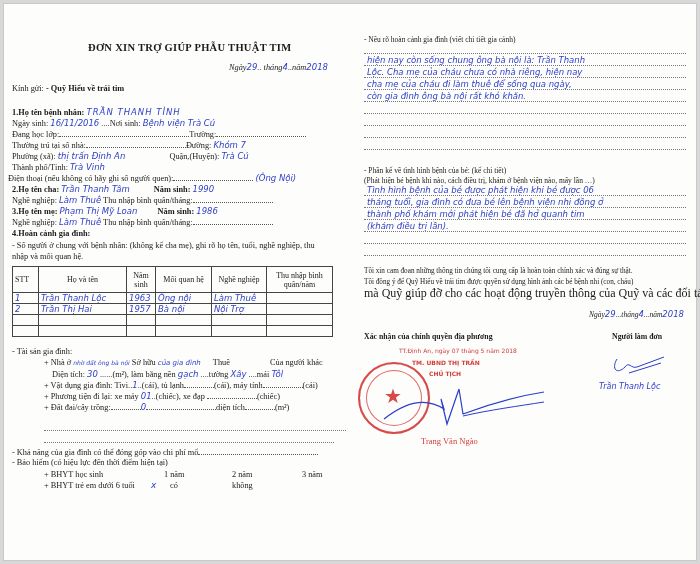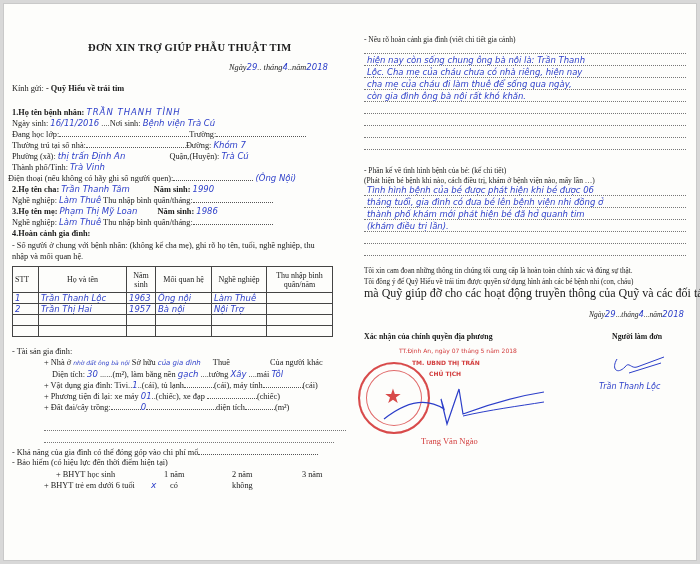--- a/index.html
+++ b/index.html
@@ -186,21 +186,21 @@
     <div class="abs t" style="left:40px;top:398px;">
       <span>+ Đất đai/cây trồng:</span><span class="dots" style="width:30px;"></span><span class="hw">0</span><span class="dots" style="width:70px;"></span><span>diện tích</span><span class="dots" style="width:30px;"></span><span>(m²)</span>
     </div>
     <div class="dotline" style="left:40px;top:426px;right:3px;"></div>
     <div class="dotline" style="left:40px;top:438px;right:15px;"></div>
 
     <div class="abs t" style="left:8px;top:443px;">
       <span>- Khả năng của gia đình có thể đóng góp vào chi phí mổ</span><span class="dots" style="width:120px;"></span>
     </div>
     <div class="abs t" style="left:8px;top:454px;">- Bảo hiểm (có hiệu lực đến thời điểm hiện tại)</div>
-    <div class="abs t" style="left:52px;top:466px;text-align:right;">
+    <div class="abs t" style="left:40px;top:466px;text-align:right;">
       <span>+ BHYT học sinh</span>
     </div>
     <div class="abs t" style="left:160px;top:466px;">1 năm</div>
     <div class="abs t" style="left:228px;top:466px;">2 năm</div>
     <div class="abs t" style="left:298px;top:466px;">3 năm</div>
     <div class="abs t" style="left:40px;top:477px;">+ BHYT trẻ em dưới 6 tuổi</div>
     <div class="abs hw" style="left:147px;top:476px;font-size:9px;">x</div>
     <div class="abs t" style="left:166px;top:477px;">có</div>
     <div class="abs t" style="left:228px;top:477px;">không</div>
   </div>

